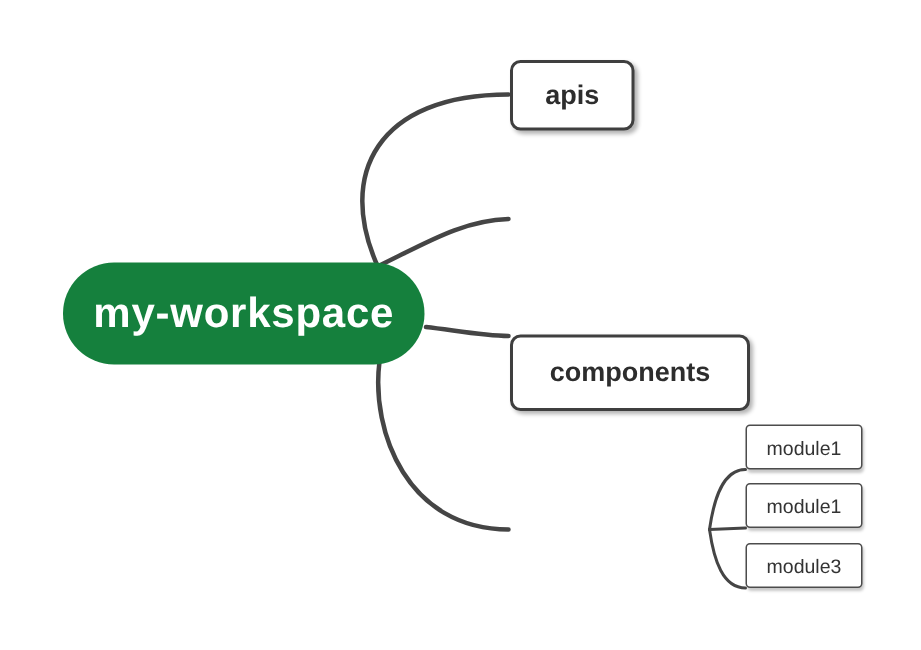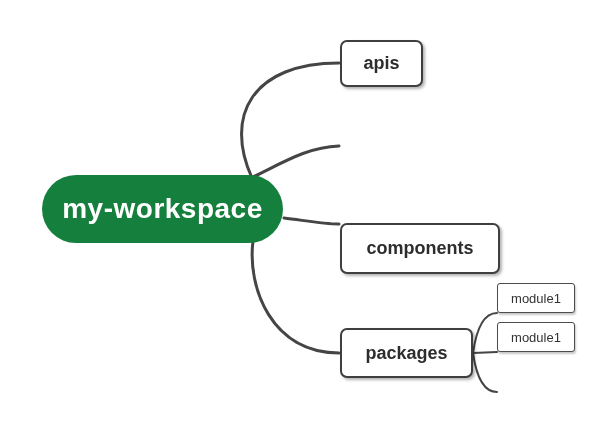--- a/index.html
+++ b/index.html
@@ -82,26 +82,26 @@
 
   <div class="node node-branch node-apis">
     <span>apis</span>
   </div>
 
 
   <div class="node node-branch node-components">
     <span>components</span>
   </div>
 
-  <div class="node node-branch node-packages">
-    <span>packages</span>
-  </div>
 
   <div class="node node-sub node-sub-0">
     <span>module1</span>
   </div>
 
   <div class="node node-sub node-sub-1">
     <span>module1</span>
   </div>
 
+  <div class="node node-sub node-sub-2">
+    <span>module3</span>
+  </div>
 
 </div>
 
 </body></html>

